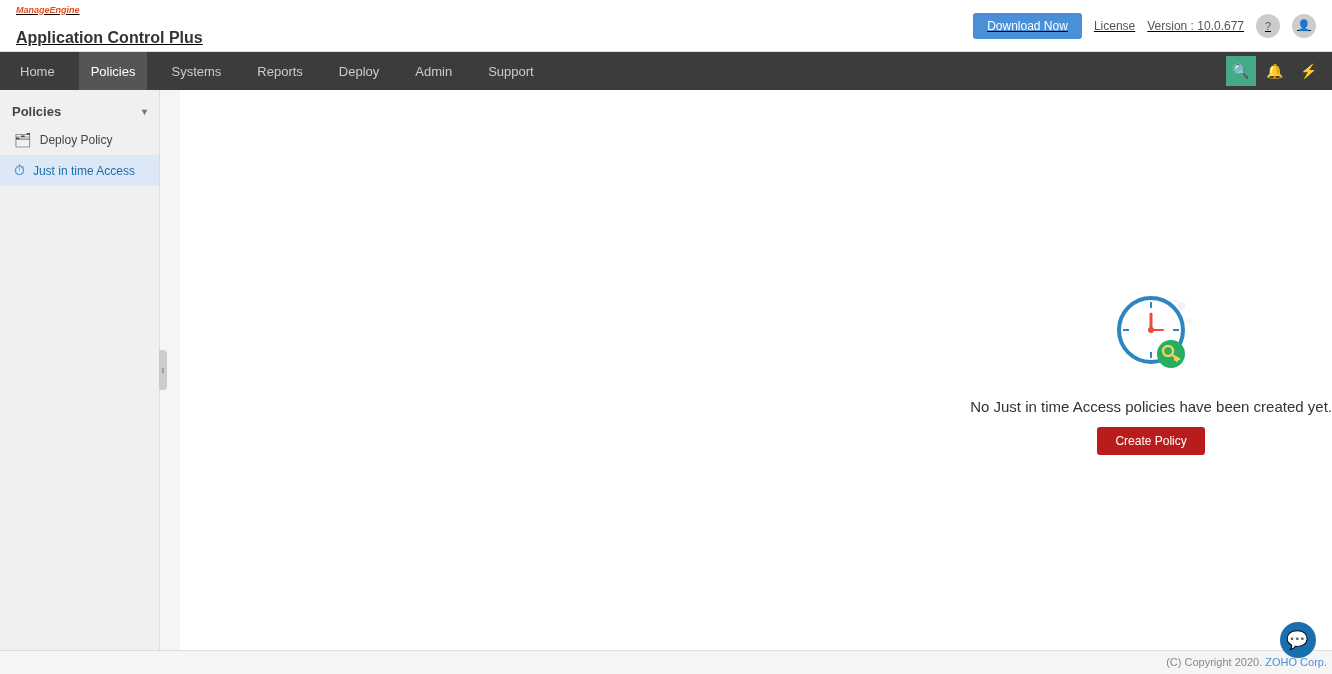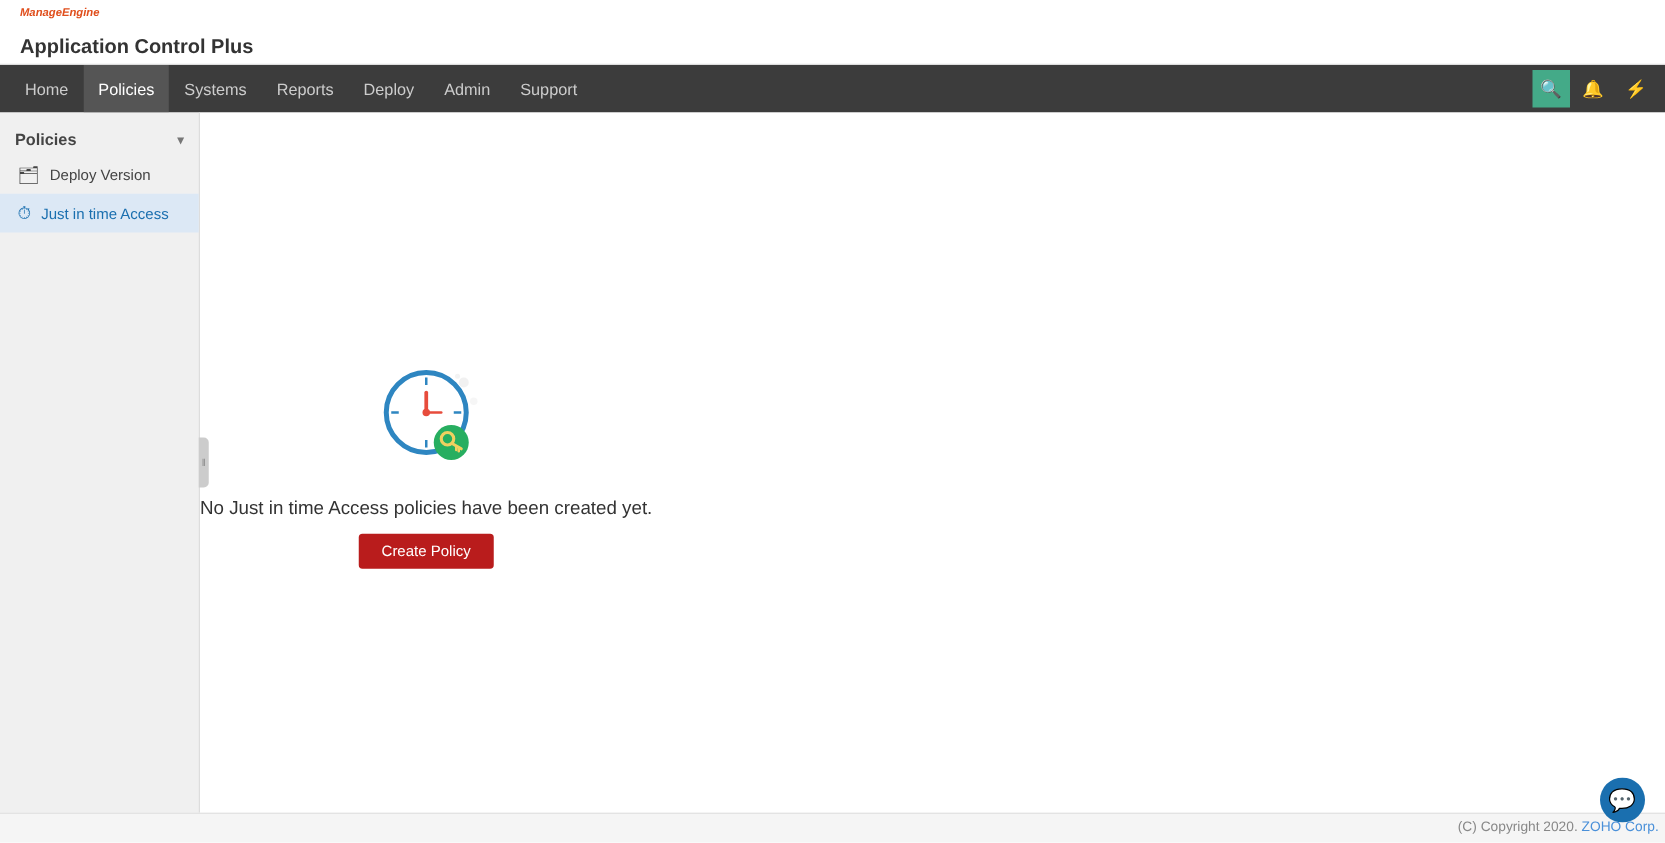--- a/index.html
+++ b/index.html
@@ -7,20 +7,21 @@
 
     
     .app-header {
       background: #fff;
       display: flex;
       align-items: center;
       justify-content: space-between;
       padding: 6px 16px;
       border-bottom: 1px solid #ddd;
       height: 52px;
+      text-decoration: underline;
     }
     .brand-area {
       display: flex;
       flex-direction: column;
     }
     .brand-engine {
       font-size: 9px;
       color: #e04e1c;
       font-style: italic;
       font-weight: bold;
@@ -63,20 +64,21 @@
       cursor: pointer;
     }
 
     
     .nav-bar {
       background: #3c3c3c;
       display: flex;
       align-items: center;
       height: 38px;
       padding: 0 8px;
+      gap: 12px;
     }
     .nav-bar a {
       color: #ccc;
       text-decoration: none;
       padding: 0 12px;
       height: 38px;
       display: flex;
       align-items: center;
       font-size: 13px;
     }
@@ -153,22 +155,23 @@
       font-size: 8px;
       color: #888;
     }
 
     
     .main-content {
       flex: 1;
       background: #fff;
       display: flex;
       flex-direction: column;
-      align-items: flex-start;
+      align-items: flex-end;
       justify-content: center;
+      margin-left: 20px;
     }
     .empty-state {
       display: flex;
       flex-direction: column;
       align-items: center;
       gap: 12px;
     }
     .empty-state-icon {
       width: 100px;
       height: 100px;
@@ -220,20 +223,27 @@
       cursor: pointer;
     }
   </style>
 </head>
 <body>
 
 <div class="app-header">
   <div class="brand-area">
     <span class="brand-engine">ManageEngine</span>
     <span class="brand-title">Application Control Plus</span>
+  </div>
+  <div class="header-right">
+    <button class="download-btn">Download Now</button>
+    <span class="license-text">License</span>
+    <span class="version-text">Version : 10.0.677</span>
+    <div class="header-icon-circle">?</div>
+    <div class="header-icon-circle">👤</div>
   </div>
 </div>
 
 <nav class="nav-bar">
   <a href="#" class="">Home</a>
   <a href="#" class="active">Policies</a>
   <a href="#" class="">Systems</a>
   <a href="#" class="">Reports</a>
   <a href="#" class="">Deploy</a>
   <a href="#" class="">Admin</a>
@@ -247,21 +257,21 @@
 
 <div class="content-area">
 
   <div class="sidebar">
     <div class="sidebar-header">
       <span>Policies</span>
       <span class="chevron">▾</span>
     </div>
     <div class="sidebar-item">
       <span class="sidebar-icon">🗂</span>
-      <span>Deploy Version</span>
+      <span>Deploy Policy</span>
     </div>
     <div class="sidebar-item active">
       <span class="sidebar-icon">⏱</span>
       <span>Just in time Access</span>
     </div>
     <div class="sidebar-collapse-handle">‖</div>
   </div>
 
   <div class="main-content">
     <div class="empty-state">

